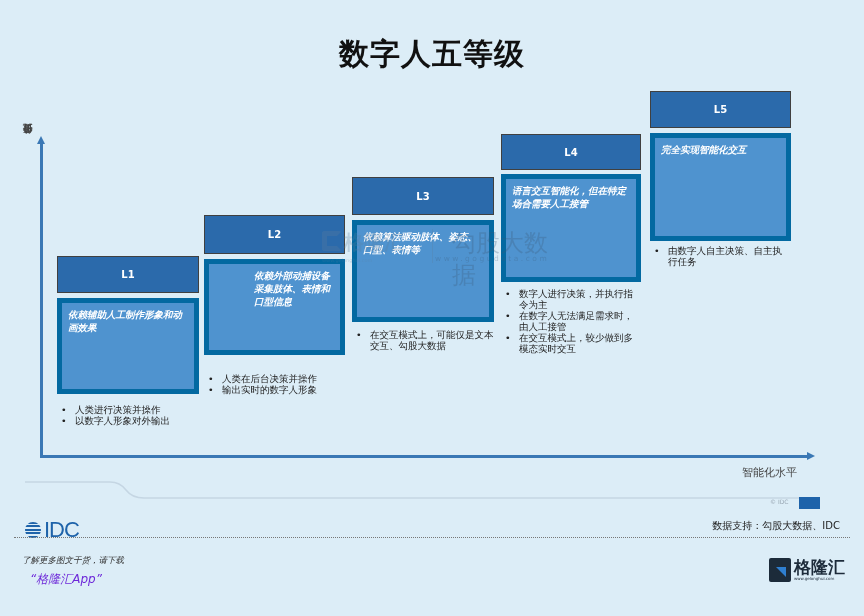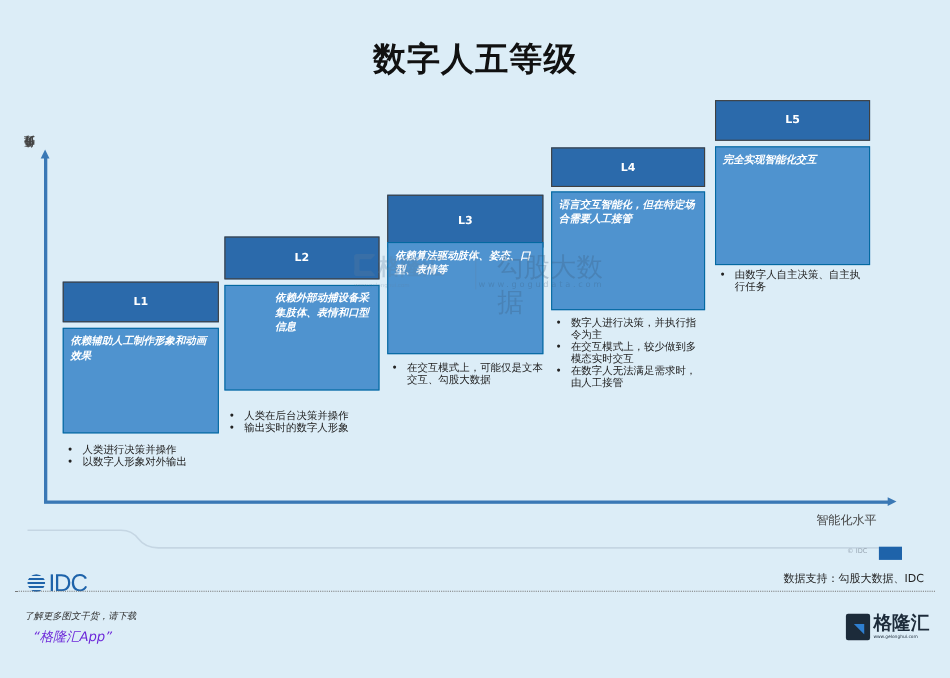--- a/index.html
+++ b/index.html
@@ -46,21 +46,21 @@
     position: absolute;
   }
   .level-head {
     position: absolute; left: 0; top: 0; width: 100%; height: 37px;
     background: #2b6aab; border: 1px solid #404040;
     color: #fff; font-size: 10px; font-weight: bold;
     display: flex; align-items: center; justify-content: center;
   }
   .level-body {
     position: absolute; left: 0; width: 100%;
-    background: #4f93cf; border: 1px solid #0369a1;
+    background: #4f93cf; border: 5px solid #0369a1;
     color: #fff; font-size: 9.5px; font-style: italic; font-weight: bold;
     font-family: "DejaVu Serif", "Liberation Serif", serif;
     padding: 5px 6px; line-height: 13px;
   }
   .bullets {
     position: absolute; left: 0; width: 100%;
     list-style: none; font-size: 9.5px; color: #222; line-height: 11px;
   }
   .bullets li { position: relative; padding-left: 18px; }
   .bullets li::before {
@@ -151,34 +151,34 @@
 <div class="level" style="left:204px; top:215px; width:141px; height:180px;">
   <div class="level-head" style="height:39px;">L2</div>
   <div class="level-body" style="top:44px; height:96px;padding-left:45px;">依赖外部动捕设备采集肢体、表情和口型信息</div>
   <ul class="bullets" style="top:158px;">
     <li>人类在后台决策并操作</li>
     <li>输出实时的数字人形象</li>
   </ul>
 </div>
 
 <div class="level" style="left:352px; top:177px; width:142px; height:200px;">
-  <div class="level-head" style="height:48px;text-align:right;">L3</div>
+  <div class="level-head" style="height:38px;text-align:right;">L3</div>
   <div class="level-body" style="top:43px; height:102px;">依赖算法驱动肢体、姿态、口型、表情等</div>
   <ul class="bullets" style="top:152px;">
     <li>在交互模式上，可能仅是文本交互、勾股大数据</li>
   </ul>
 </div>
 
 <div class="level" style="left:501px; top:134px; width:140px; height:230px;">
   <div class="level-head" style="height:36px;">L4</div>
   <div class="level-body" style="top:40px; height:108px;">语言交互智能化，但在特定场合需要人工接管</div>
   <ul class="bullets" style="top:154px;">
     <li>数字人进行决策，并执行指令为主</li>
+    <li>在数字人无法满足需求时，由人工接管</li>
     <li>在交互模式上，较少做到多模态实时交互</li>
-    <li>在数字人无法满足需求时，由人工接管</li>
   </ul>
 </div>
 
 <div class="level" style="left:650px; top:91px; width:141px; height:190px;">
   <div class="level-head" style="height:37px;">L5</div>
   <div class="level-body" style="top:42px; height:108px;">完全实现智能化交互</div>
   <ul class="bullets" style="top:154px;">
     <li>由数字人自主决策、自主执行任务</li>
   </ul>
 </div>

